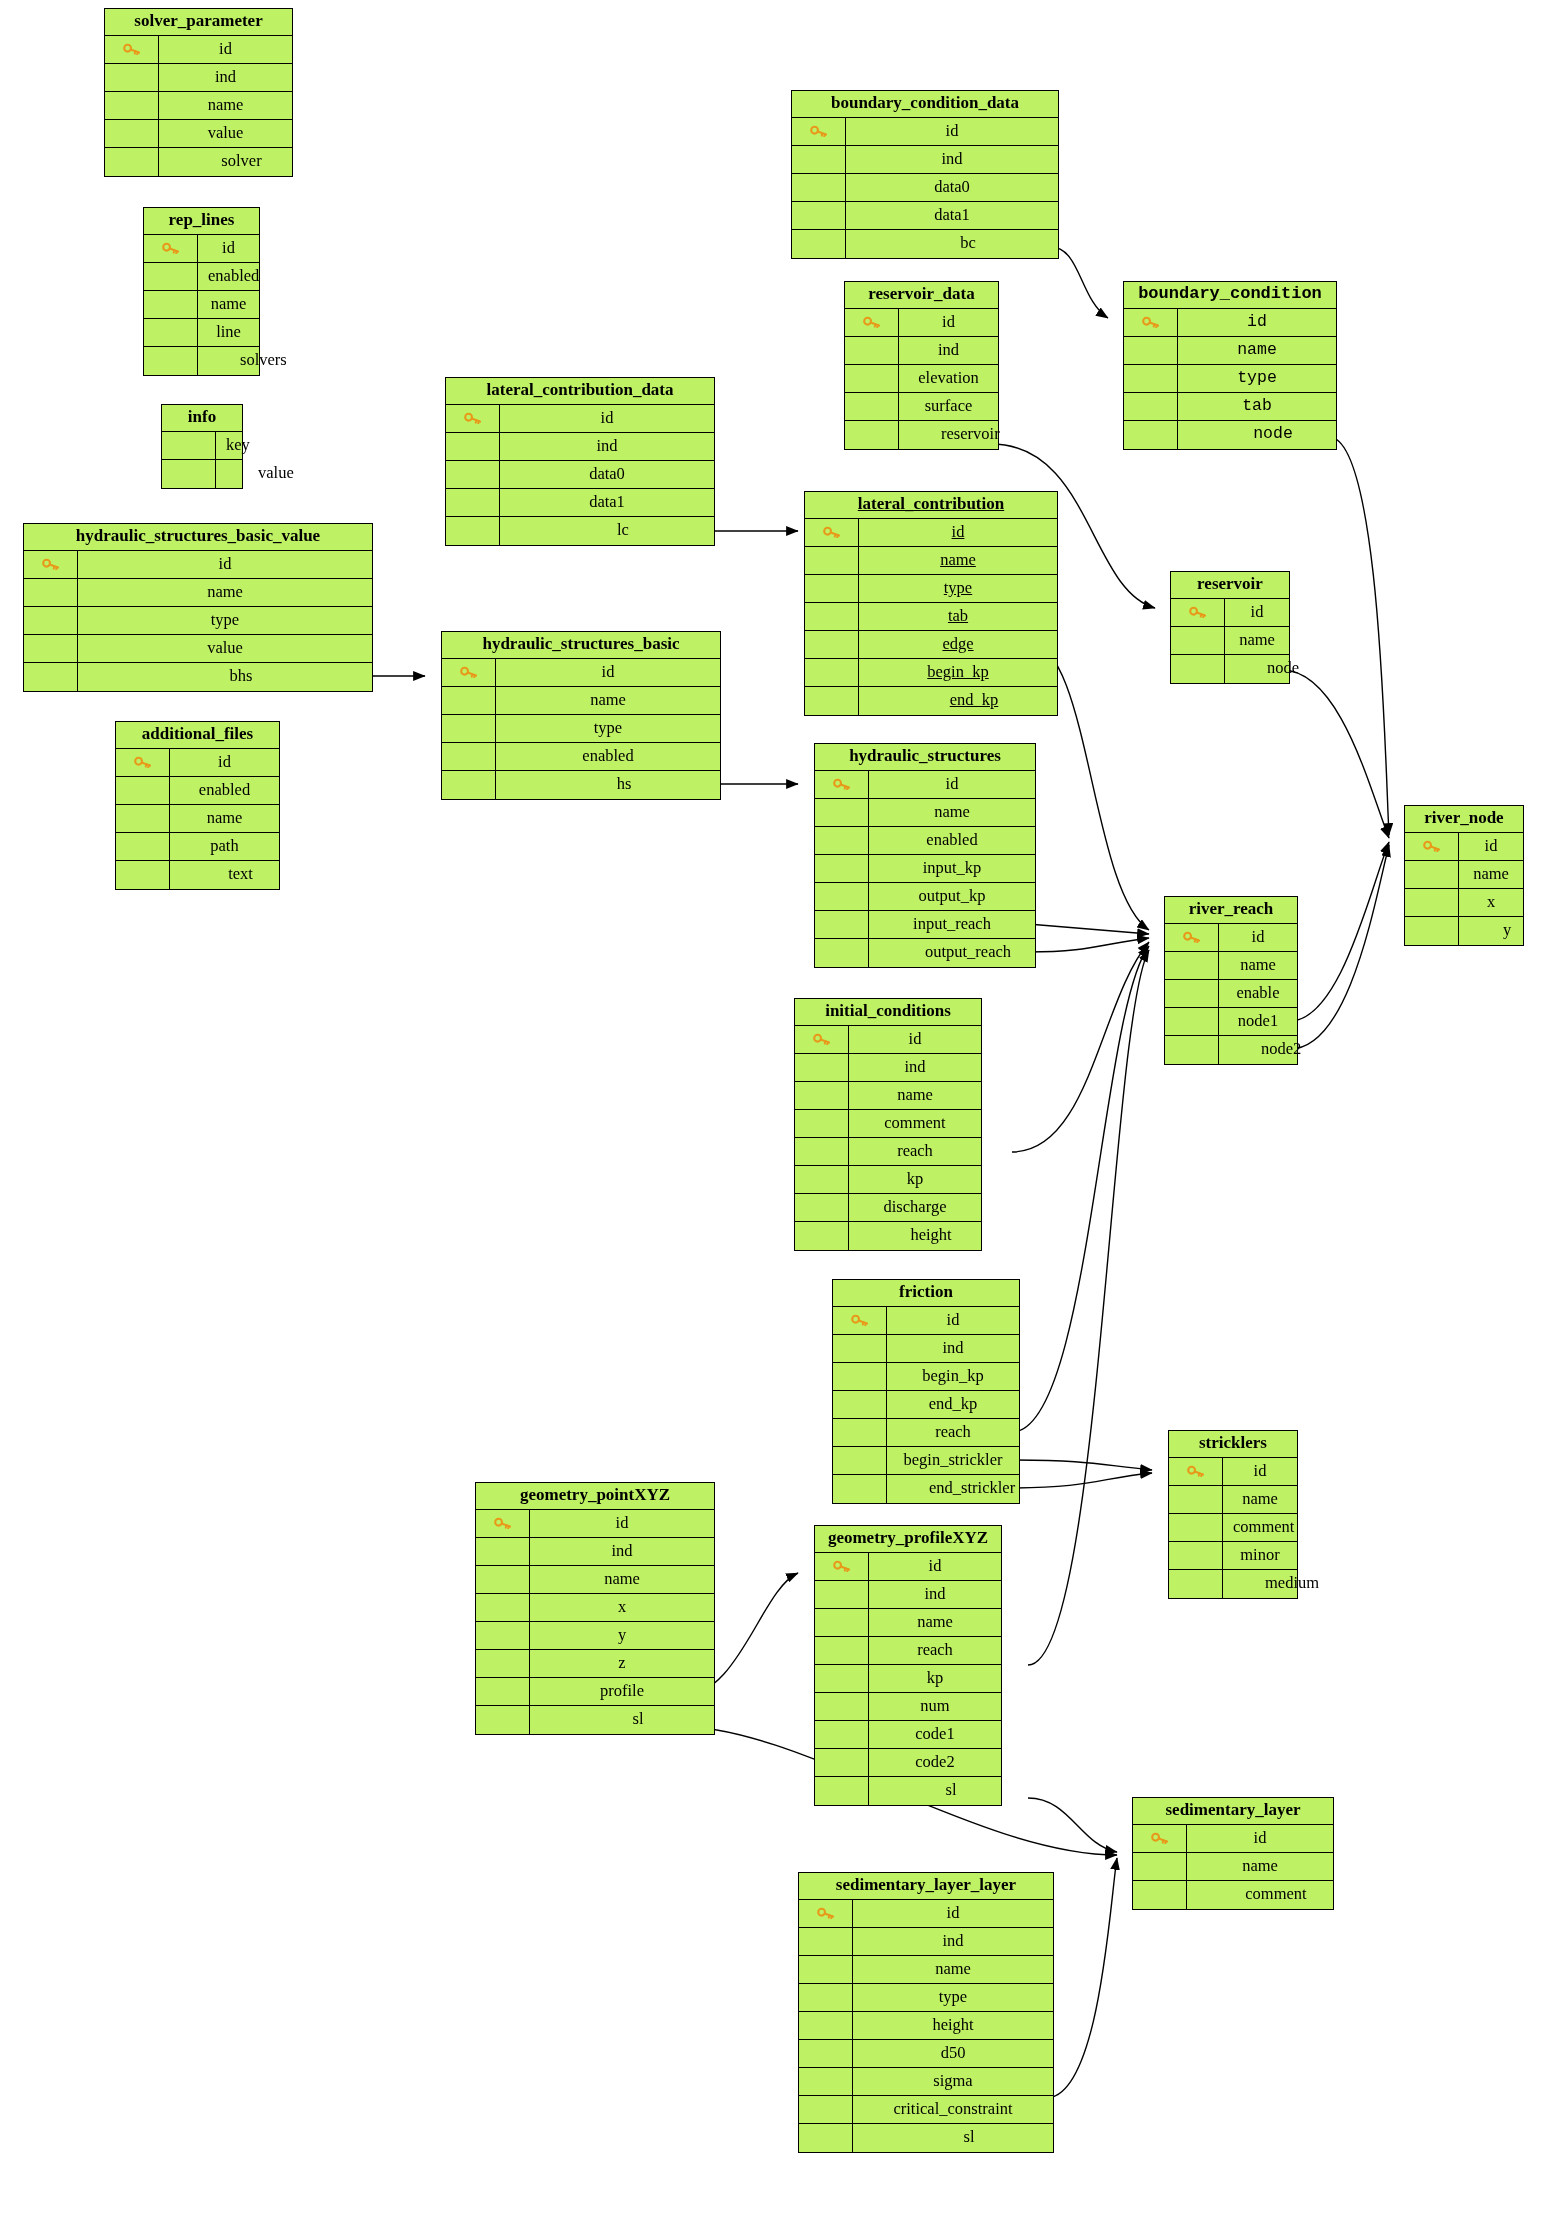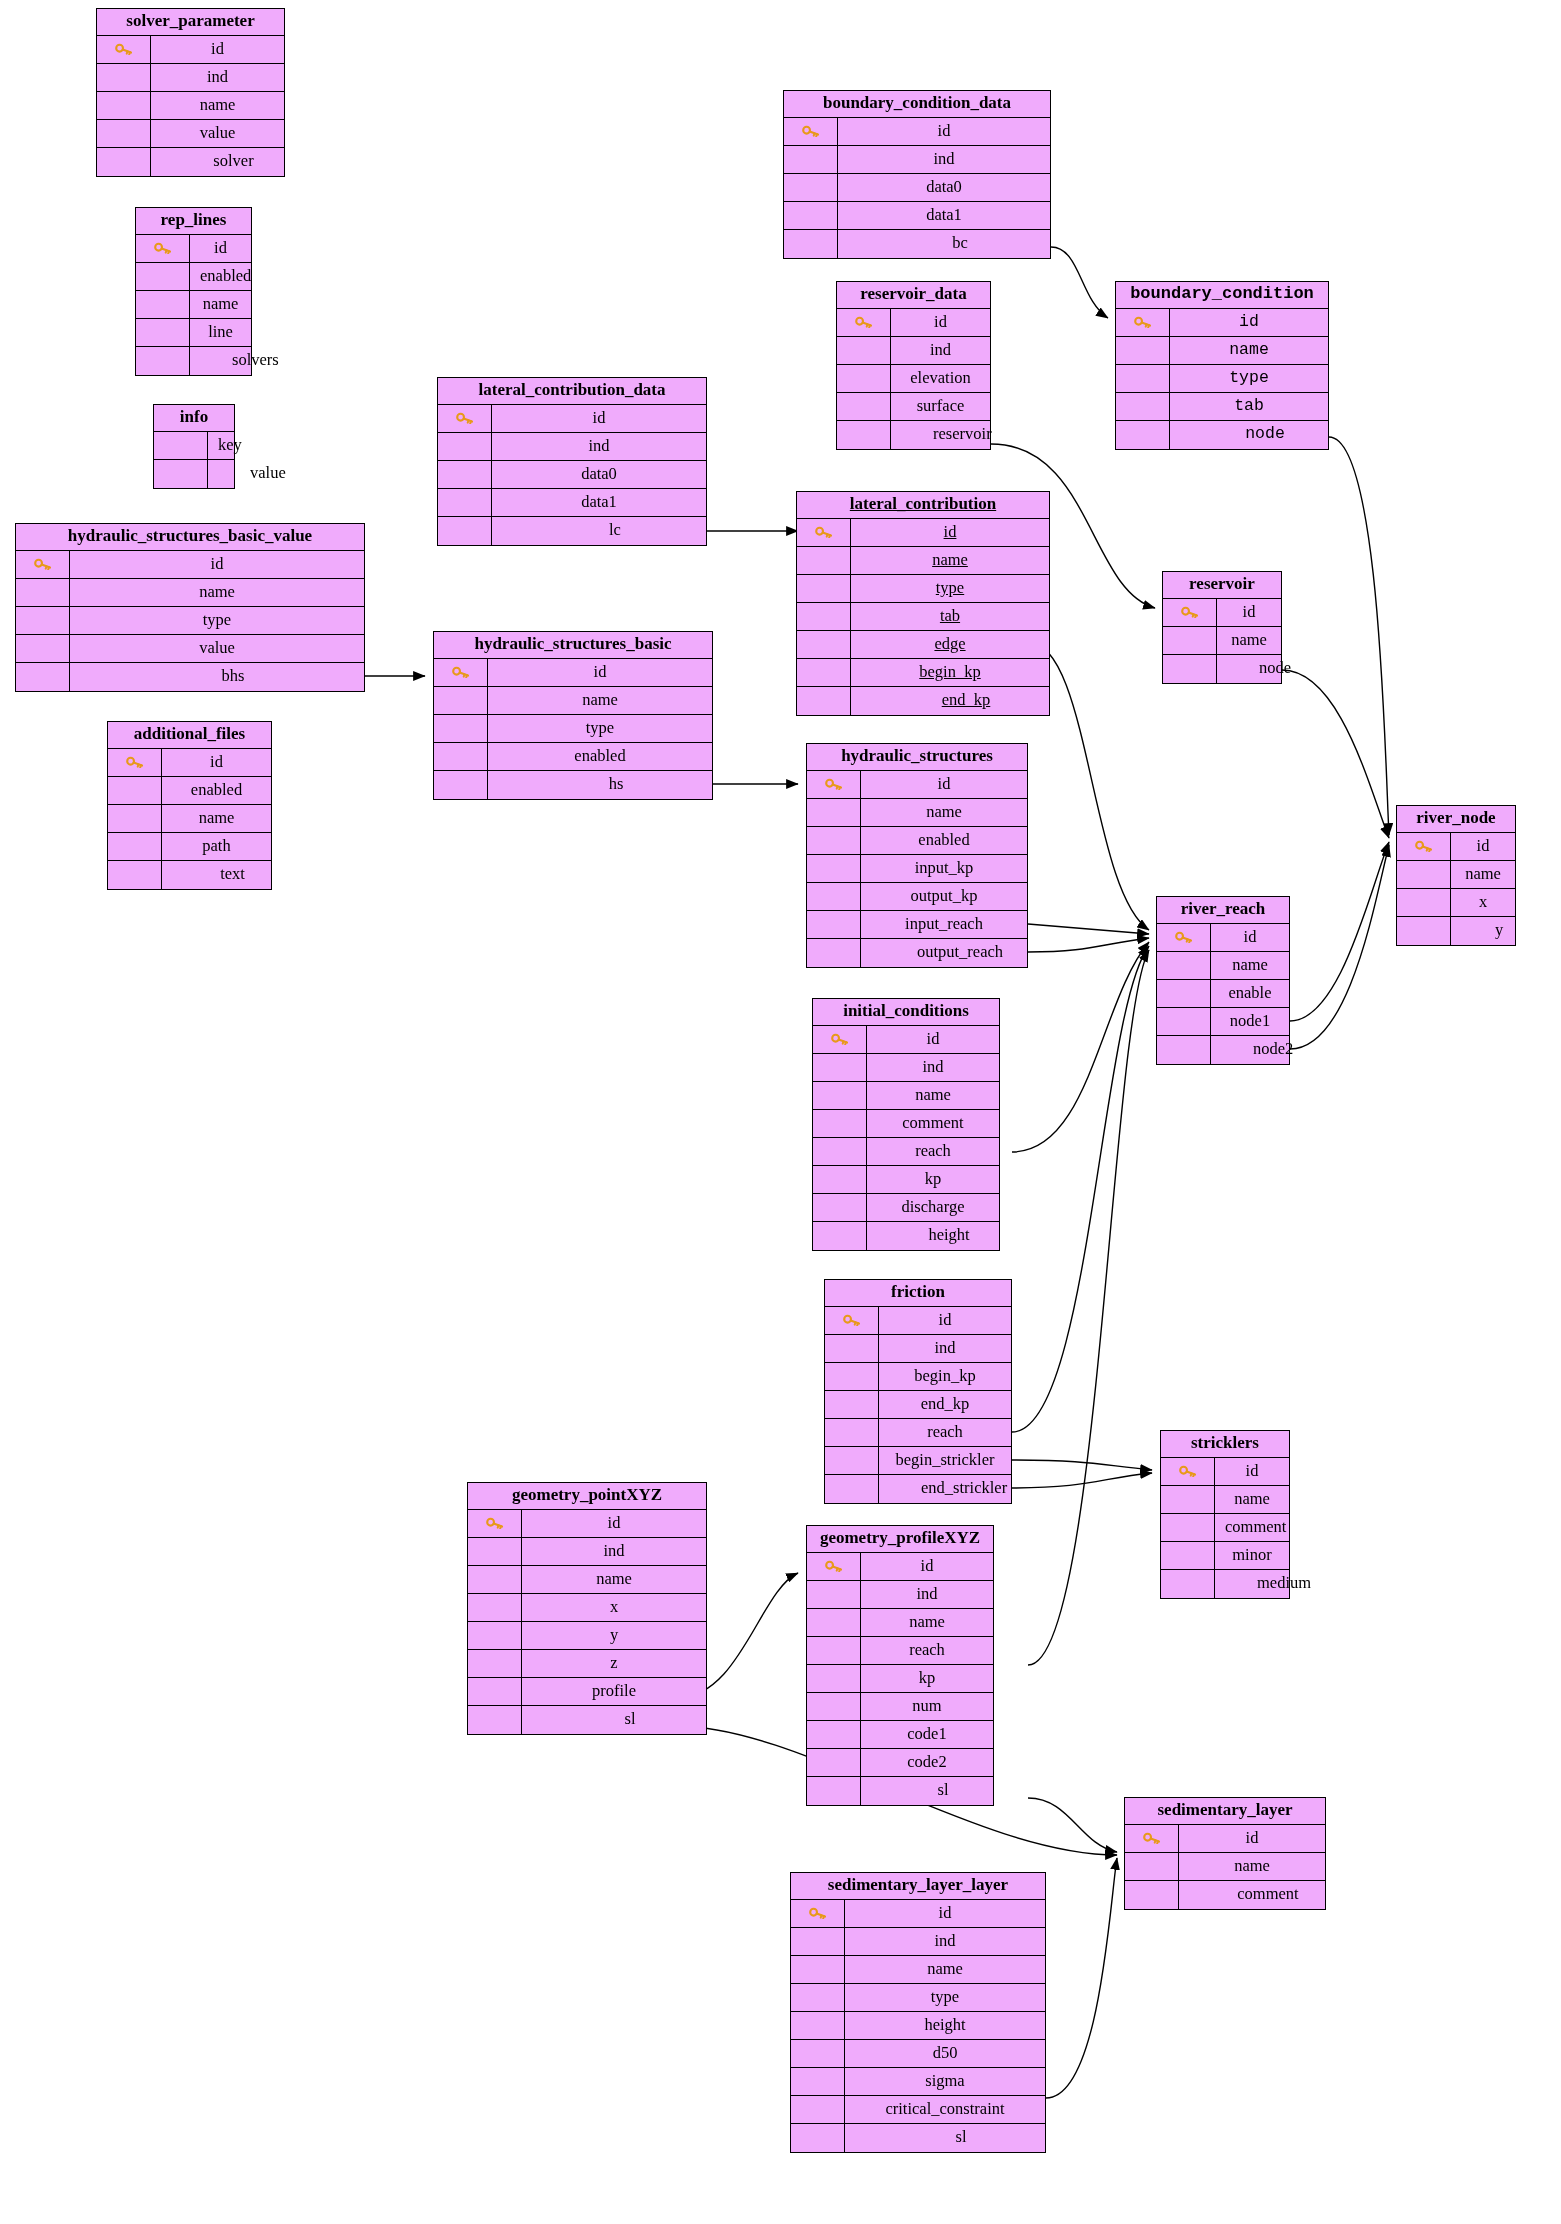--- a/index.html
+++ b/index.html
@@ -19,22 +19,23 @@
     position: absolute;
     left: 0;
     top: 0;
     width: 1561px;
     height: 2224px;
     pointer-events: none;
   }
   .entity {
     position: absolute;
     border: 1px solid #000000;
-    background: #f0abfc;
+    background: #bef264;
     box-sizing: border-box;
+    margin-left: 8px;
   }
   .entity-title {
     font-weight: bold;
     font-size: 17px;
     text-align: center;
     padding: 3px 8px 4px 8px;
     border-bottom: 1px solid #000000;
     white-space: nowrap;
     line-height: 1.1;
   }
@@ -470,21 +471,21 @@
         </div>
         <div class="attr-row">
           <div class="attr-key"></div>
           <div class="attr-name">input_reach</div>
         </div>
         <div class="attr-row">
           <div class="attr-key"></div>
           <div class="attr-name">output_reach</div>
         </div>
       </div>
-      <div class="entity" style="left: 812px; top: 998px; width: 188px;">
+      <div class="entity" style="left: 786px; top: 998px; width: 188px;">
         <div class="entity-title">initial_conditions</div>
         <div class="attr-row">
           <div class="attr-key">
             <svg class="key-icon" viewBox="0 0 18 12" xmlns="http://www.w3.org/2000/svg">
               <circle cx="4.6" cy="5.2" r="3.4" fill="none" stroke="#E8991A" stroke-width="2.1"></circle>
               <path d="M7.6 6.6 L16 9.6" stroke="#E8991A" stroke-width="2.1" fill="none" stroke-linecap="round"></path>
               <path d="M12.6 8.4 L11.7 10.6" stroke="#E8991A" stroke-width="2" fill="none" stroke-linecap="round"></path>
               <path d="M15 9.3 L14.2 11.3" stroke="#E8991A" stroke-width="2" fill="none" stroke-linecap="round"></path>
             </svg>
           </div>

